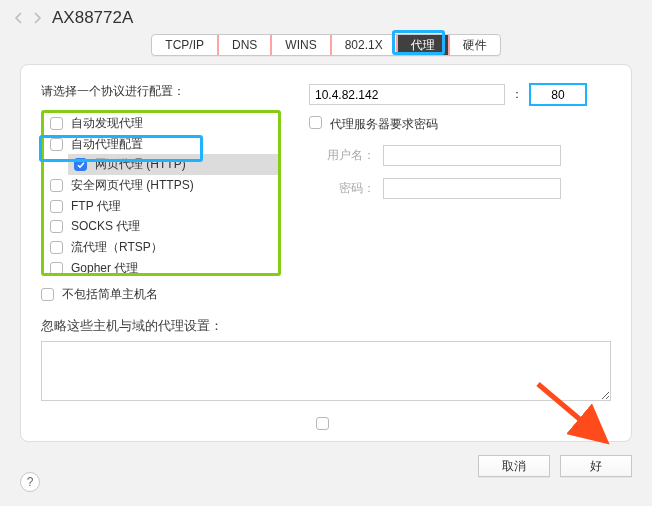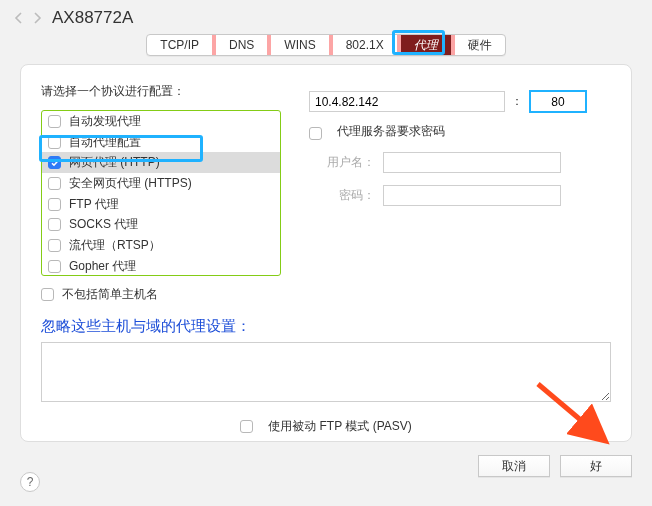--- a/index.html
+++ b/index.html
@@ -5,53 +5,53 @@
   * { box-sizing: border-box; font-family: -apple-system, BlinkMacSystemFont, "Helvetica Neue", Arial, sans-serif; }
   body { margin:0; padding:0; width:652px; height:506px; background:#fff; position:relative; }
   .window { width:652px; height:506px; background:#f2f2f2; position:relative; }
 
   .titlebar { display:flex; align-items:center; padding:8px 14px 2px; gap:10px; }
   .back-fwd { width:28px; height:18px; display:flex; align-items:center; justify-content:center; }
   .title { font-size:17px; color:#333; }
 
   .tabs-row { display:flex; justify-content:center; padding:4px 0 8px; }
   .segmented { display:flex; background:#fff; border:1px solid #c8c8c8; border-radius:4px; height:22px; overflow:hidden; box-shadow:0 1px 0 rgba(0,0,0,.04); }
-  .seg-tab { font-size:12px; color:#333; padding:3px 13px; border-right:4px solid #fca5a5; cursor:default; display:flex; align-items:center; }
+  .seg-tab { font-size:12px; color:#333; padding:3px 13px; border-right:2px solid #fca5a5; cursor:default; display:flex; align-items:center; }
   .seg-tab:last-child { border-right:none; }
-  .seg-tab.highlighted { background:#7f1d1d; color:#fff;font-style:italic; }
+  .seg-tab.highlighted { background:#404040; color:#fff; }
   .hl-box { position:absolute; border:3px solid #1fb2ff; border-radius:3px; pointer-events:none; }
 
   .panel { margin:0 20px 10px; background:#fff; border:1px solid #dedede; border-radius:8px; padding:18px 20px 14px; position:relative; height:378px; }
   .cols { display:flex; gap:28px; }
   .col-left { flex:0 0 240px; }
   .col-right { flex:1 1 auto; }
 
   .section-label { font-size:12px; color:#333; margin-bottom:10px; }
 
-  .proto-list { border:1px solid #84cc16; border-radius:3px; background:#fff; height:166px; overflow:hidden; }
+  .proto-list { border:3px solid #84cc16; border-radius:3px; background:#fff; height:166px; overflow:hidden; }
   .proto-row { display:flex; align-items:center; font-size:12px; color:#333; height:20.7px; padding-left:6px; }
-  .proto-row.sel { background:#dcdcdc; }
+  .proto-row.sel { background:#dcdcdc;margin-left:24px; }
   .cb { width:13px; height:13px; border:1px solid #b8b8b8; border-radius:3px; margin-right:8px; background:#fff; display:flex; align-items:center; justify-content:center; flex:0 0 auto; }
   .cb.on { background:#2f7bf6; border-color:#2f7bf6; }
   .cb.on svg { width:10px; height:10px; }
 
   .simple-host { display:flex; align-items:center; margin-top:10px; font-size:12px; color:#333; }
 
   .input-txt { border:1px solid #cfcfcf; background:#fff; height:21px; font-size:12px; padding:2px 5px; }
-  .ip-row { display:flex; align-items:center; gap:6px;margin-top:7px; }
+  .ip-row { display:flex; align-items:center; gap:6px; }
   .ip-input { width:196px; }
   .port-input { width:58px; text-align:center; }
   .port-hl { border:2px solid #1fb2ff; padding:1px 3px; height:23px; }
 
-  .req-pwd { display:flex; align-items:flex-end; gap:7px; margin-top:10px; font-size:12px; color:#333; }
+  .req-pwd { display:flex; align-items:flex-start; margin-top:10px; font-size:12px; color:#333; }
   .cred-row { display:flex; align-items:center; margin-top:12px; }
   .cred-label { width:66px; text-align:right; font-size:12px; color:#aaa; margin-right:8px; }
   .cred-input { width:178px; background:#fff; }
 
-  .bypass-label { font-size:15px; color:#1d4ed8; margin-top:14px; }
+  .bypass-label { font-size:13px; color:#404040; margin-top:14px; }
   .bypass-box { margin-top:6px; border:1px solid #cfcfcf; background:#fff; height:60px; width:100%; }
 
   .pasv-row { display:flex; justify-content:center; align-items:center; gap:7px; margin-top:12px; font-size:12px; color:#333; }
 
   .footer { display:flex; align-items:center; justify-content:flex-end; gap:10px; padding:3px 20px 14px; }
   .help-btn { position:absolute; left:20px; bottom:14px; width:20px; height:20px; border:1px solid #c8c8c8; border-radius:50%; background:#fff; display:flex; align-items:center; justify-content:center; font-size:12px; color:#6b6b6b; }
   .push-btn { min-width:72px; height:22px; border:1px solid #c8c8c8; border-radius:0; background:linear-gradient(#ffffff,#f6f6f6); font-size:12px; color:#333; display:flex; align-items:center; justify-content:center; box-shadow:0 1px 0 rgba(0,0,0,.05); cursor:default; }
 
   .arrow { position:absolute; right:32px; bottom:50px; pointer-events:none; }
 </style>
@@ -149,21 +149,20 @@
           <input class="input-txt cred-input" type="password" disabled="" style="">
         </div>
       </div>
     </div>
 
     <div class="bypass-label">忽略这些主机与域的代理设置：</div>
     <textarea class="bypass-box" style=""></textarea>
 
     <div class="pasv-row">
       <span class="cb"></span>
-      <span>使用被动 FTP 模式 (PASV)</span>
     </div>
 
     <div class="hl-box" style="top:70px; left:18px; width:164px; height:27px;"></div>
   </div>
 
   <div class="footer">
     <div class="help-btn">?</div>
     <div class="push-btn">
         <span>取消</span>
       </div>

